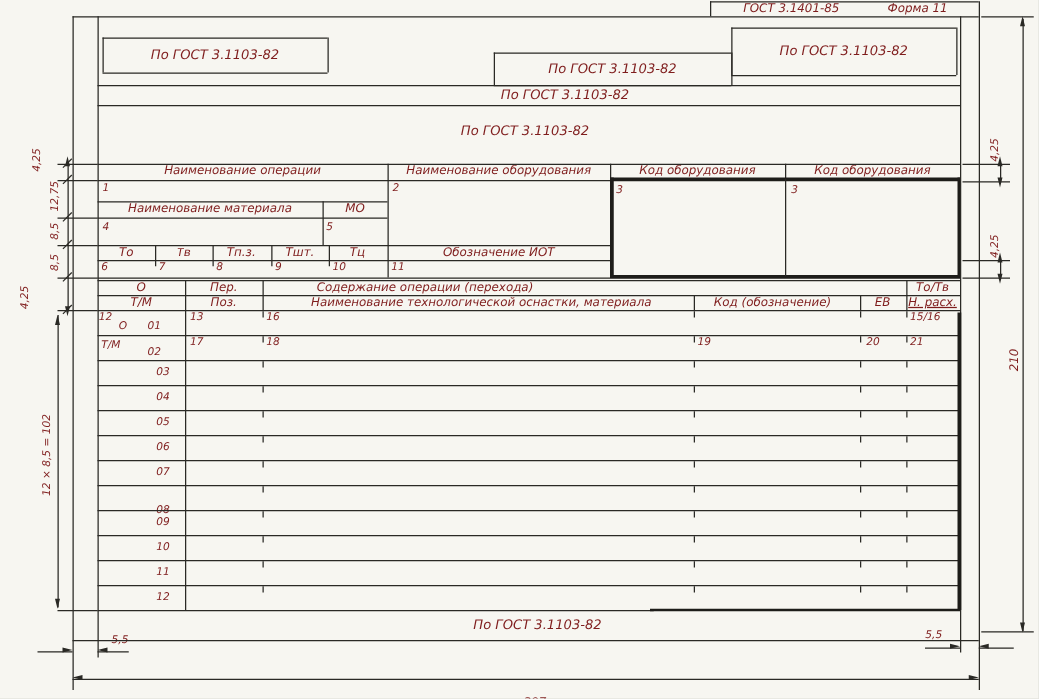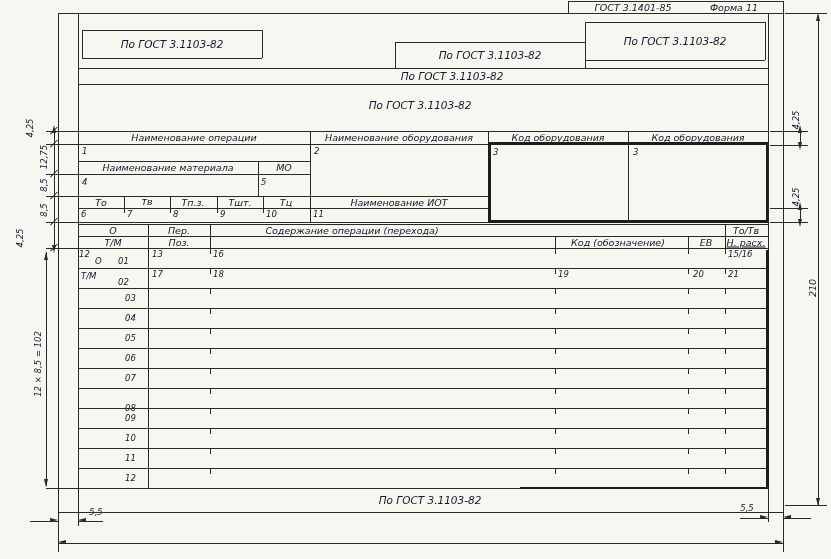--- a/index.html
+++ b/index.html
@@ -1,17 +1,17 @@
 <!DOCTYPE html>
 <html><head>
 <meta charset="utf-8">
 <style>
   html,body{margin:0;padding:0;background:#d8d6d0;}
   #canvas{position:relative;width:831px;height:559px;background:#f7f6f1;overflow:hidden;
-          font-family:"DejaVu Sans",sans-serif;color:#0f172a;}
+          font-family:"DejaVu Sans",sans-serif;color:#7f1d1d;}
   .ln{position:absolute;background:#2a2925;}
   .t{position:absolute;font-style:italic;white-space:nowrap;transform:translate(-50%,-50%);}
   .tl{position:absolute;font-style:italic;white-space:nowrap;}
   .rot{position:absolute;font-style:italic;white-space:nowrap;transform:translate(-50%,-50%) rotate(-90deg);}
   .s8{font-size:8.5px;} .s9{font-size:9.5px;} .s10{font-size:10.5px;}
   .ar{position:absolute;width:0;height:0;}
   .ar-r{border-left:8px solid #2a2925;border-top:2.6px solid transparent;border-bottom:2.6px solid transparent;}
   .ar-l{border-right:8px solid #2a2925;border-top:2.6px solid transparent;border-bottom:2.6px solid transparent;}
   .ar-u{border-bottom:8px solid #2a2925;border-left:2.6px solid transparent;border-right:2.6px solid transparent;}
   .ar-d{border-top:8px solid #2a2925;border-left:2.6px solid transparent;border-right:2.6px solid transparent;}
@@ -35,41 +35,42 @@
   <span class="t s9" style="left:399px;top:137px;">Наименование оборудования</span>
   <span class="t s9" style="left:558px;top:137px;">Код оборудования</span>
   <span class="t s9" style="left:698px;top:137px;">Код оборудования</span>
   <span class="t s9" style="left:168px;top:167px;">Наименование материала</span>
   <span class="t s9" style="left:284px;top:167px;">МО</span>
   <span class="t s9" style="left:101px;top:202px;">То</span>
   <span class="t s9" style="left:147px;top:202px;font-family:Liberation Mono, monospace;">Тв</span>
   <span class="t s9" style="left:193px;top:202px;">Тп.з.</span>
   <span class="t s9" style="left:240px;top:202px;">Тшт.</span>
   <span class="t s9" style="left:286px;top:202px;">Тц</span>
-  <span class="t s9" style="left:399px;top:202px;">Наименование ИОТ</span>
+  <span class="t s9" style="left:399px;top:202px;">Обозначение ИОТ</span>
 
   <span class="tl s8" style="left:82px;top:146px;">1</span>
   <span class="tl s8" style="left:314px;top:146px;">2</span>
   <span class="tl s8" style="left:493px;top:147px;">3</span>
   <span class="tl s8" style="left:633px;top:147px;">3</span>
   <span class="tl s8" style="left:82px;top:177px;">4</span>
   <span class="tl s8" style="left:261px;top:177px;">5</span>
   <span class="tl s8" style="left:81px;top:209px;">6</span>
   <span class="tl s8" style="left:127px;top:209px;">7</span>
   <span class="tl s8" style="left:173px;top:209px;">8</span>
   <span class="tl s8" style="left:220px;top:209px;">9</span>
   <span class="tl s8" style="left:266px;top:209px;">10</span>
   <span class="tl s8" style="left:313px;top:209px;">11</span>
 
   <span class="t s9" style="left:113px;top:230px;">О</span>
   <span class="t s9" style="left:179px;top:230px;">Пер.</span>
-  <span class="t s9" style="left:352px;top:230px;">Содержание операции (перехода)</span>
+  <span class="t s9" style="left:340px;top:230px;">Содержание операции (перехода)</span>
   <span class="t s9" style="left:746px;top:230px;">То/Тв</span>
   <span class="t s9" style="left:113px;top:242px;">Т/М</span>
   <span class="t s9" style="left:179px;top:242px;">Поз.</span>
+  <span class="t s9" style="left:385px;top:242px;">Наименование технологической оснастки, материала</span>
   <span class="t s9" style="left:618px;top:242px;">Код (обозначение)</span>
   <span class="t s9" style="left:706px;top:242px;">ЕВ</span>
   <span class="t s9" style="left:746px;top:242px;text-decoration:underline;">Н. расх.</span>
 
   <div id="rows">
       <span class="tl s8" style="left: 79px; top: 249px;">12</span>
       <span class="tl s8" style="left: 95px; top: 256px;">О</span>
       <span class="tl s8" style="left: 118px; top: 256px;">01</span>
       <span class="tl s8" style="left: 152px; top: 249px;">13</span>
       <span class="tl s8" style="left: 213px; top: 249px;">16</span>

